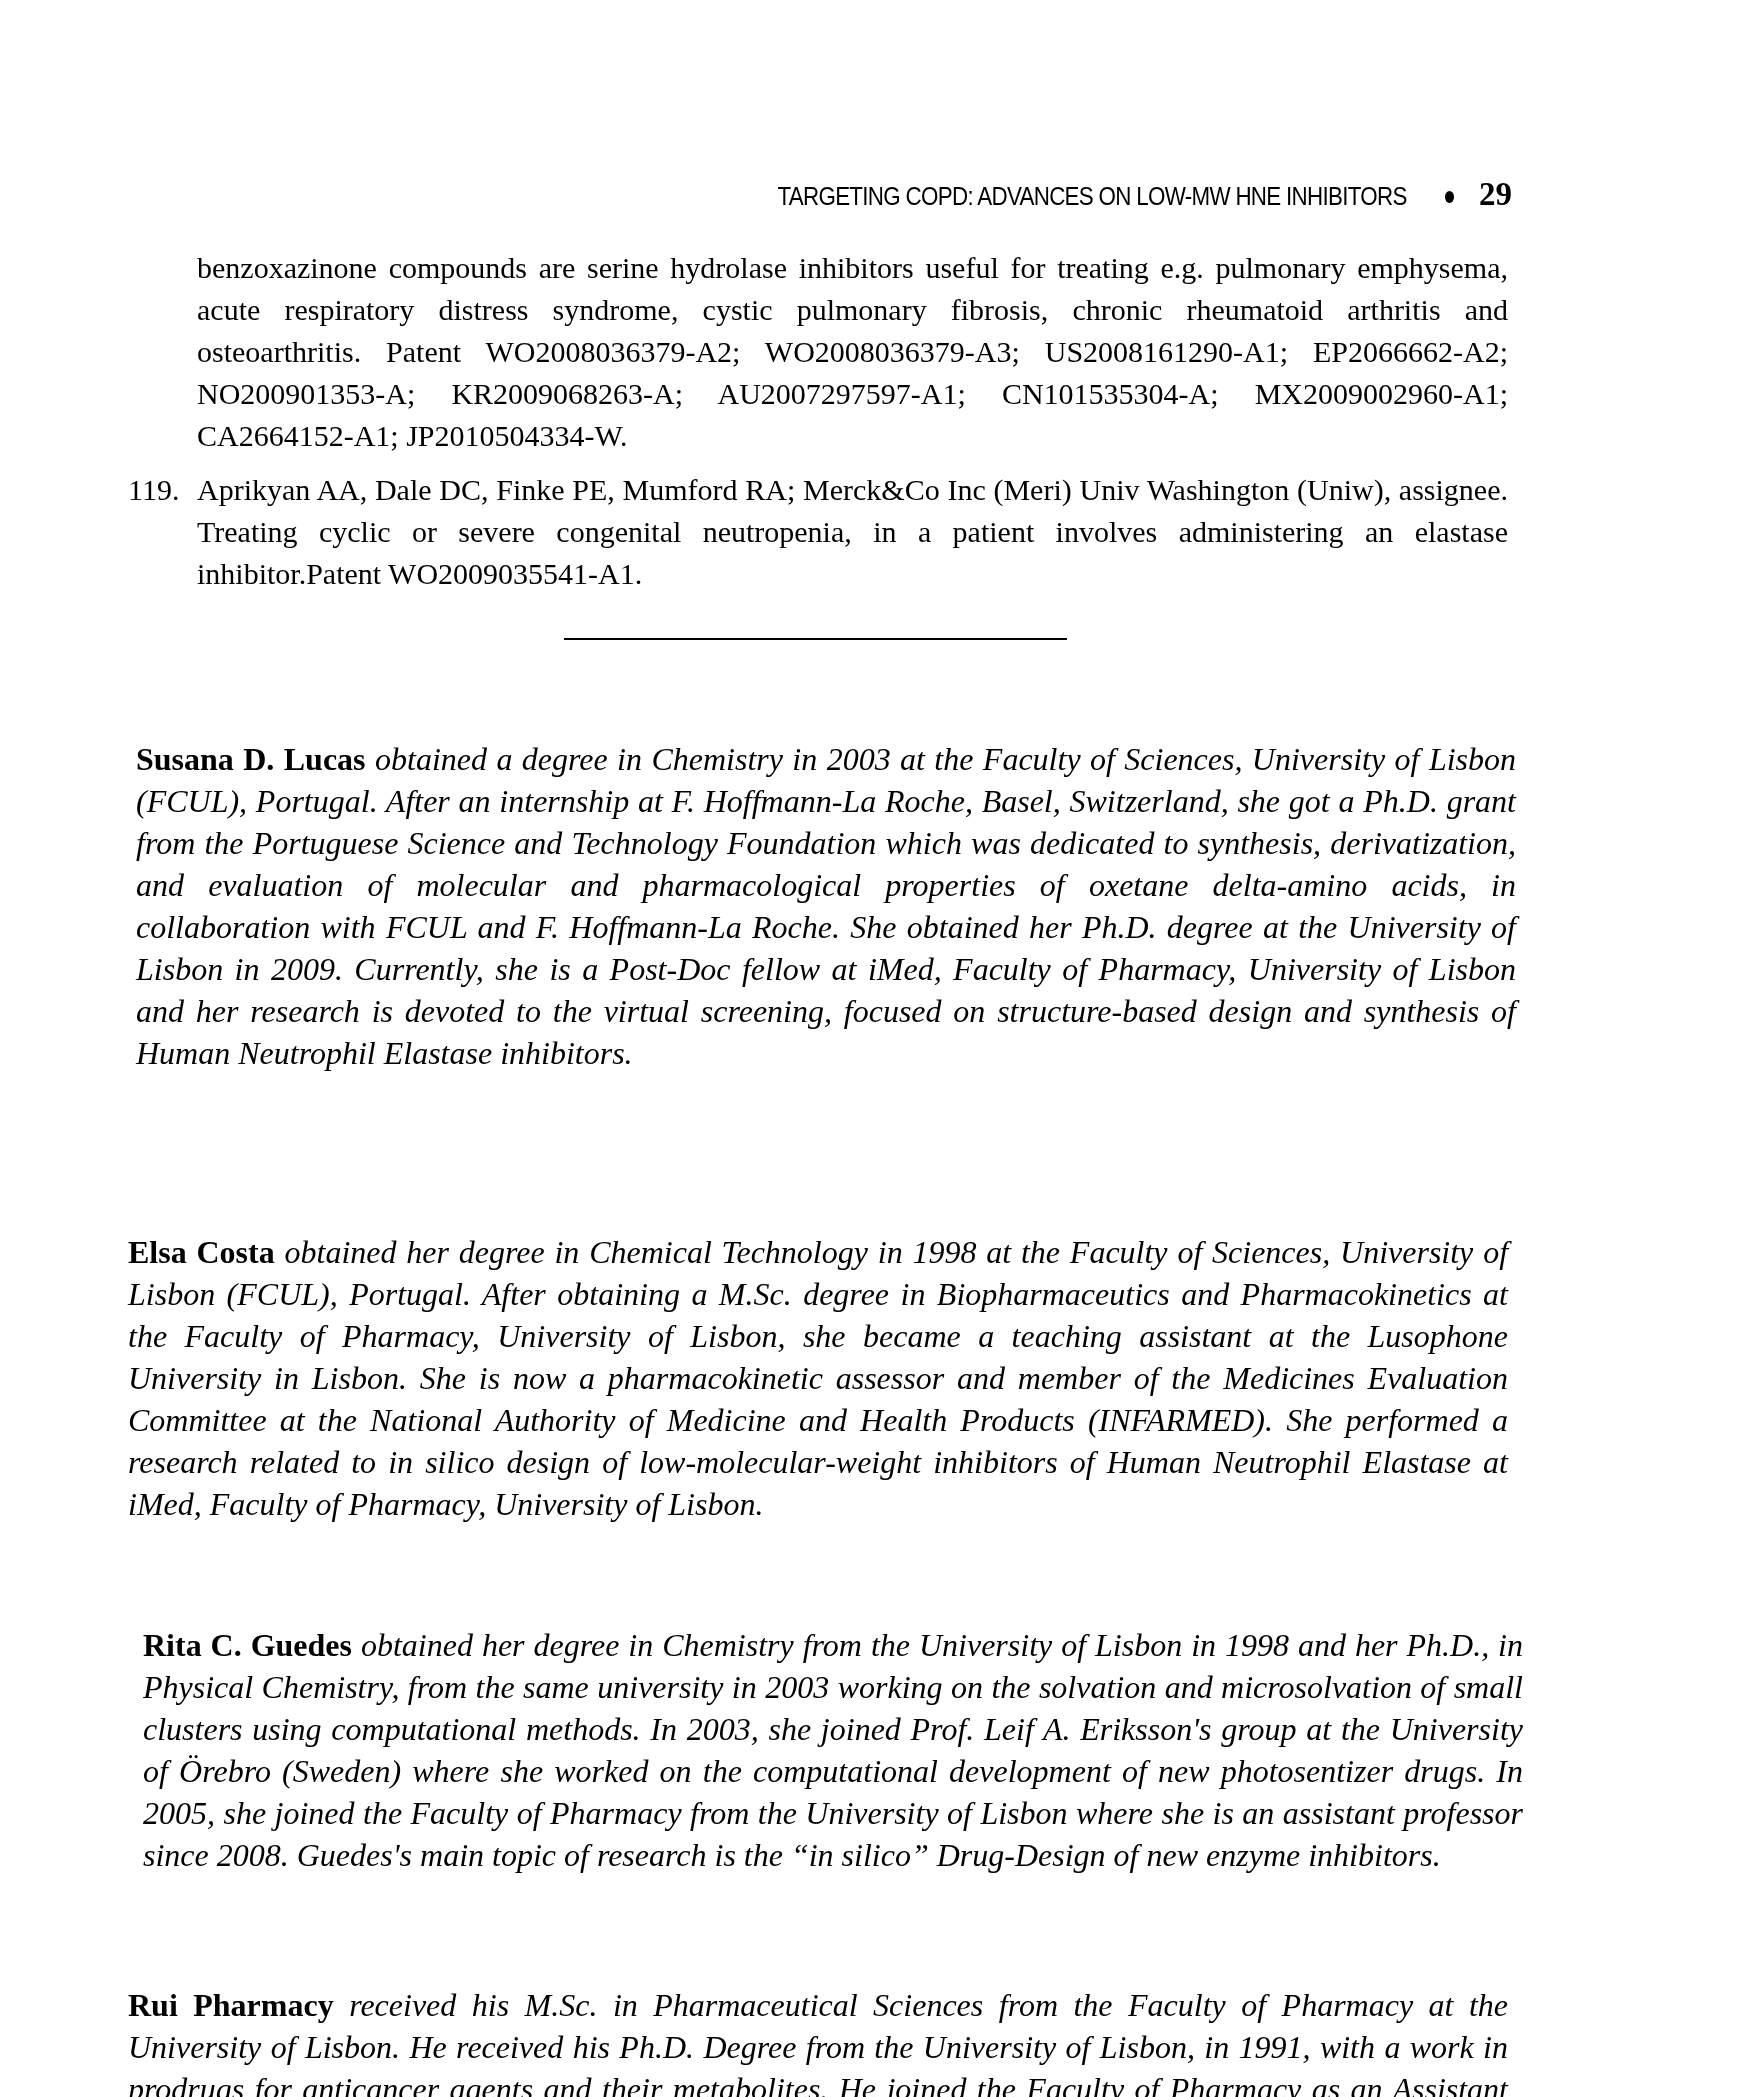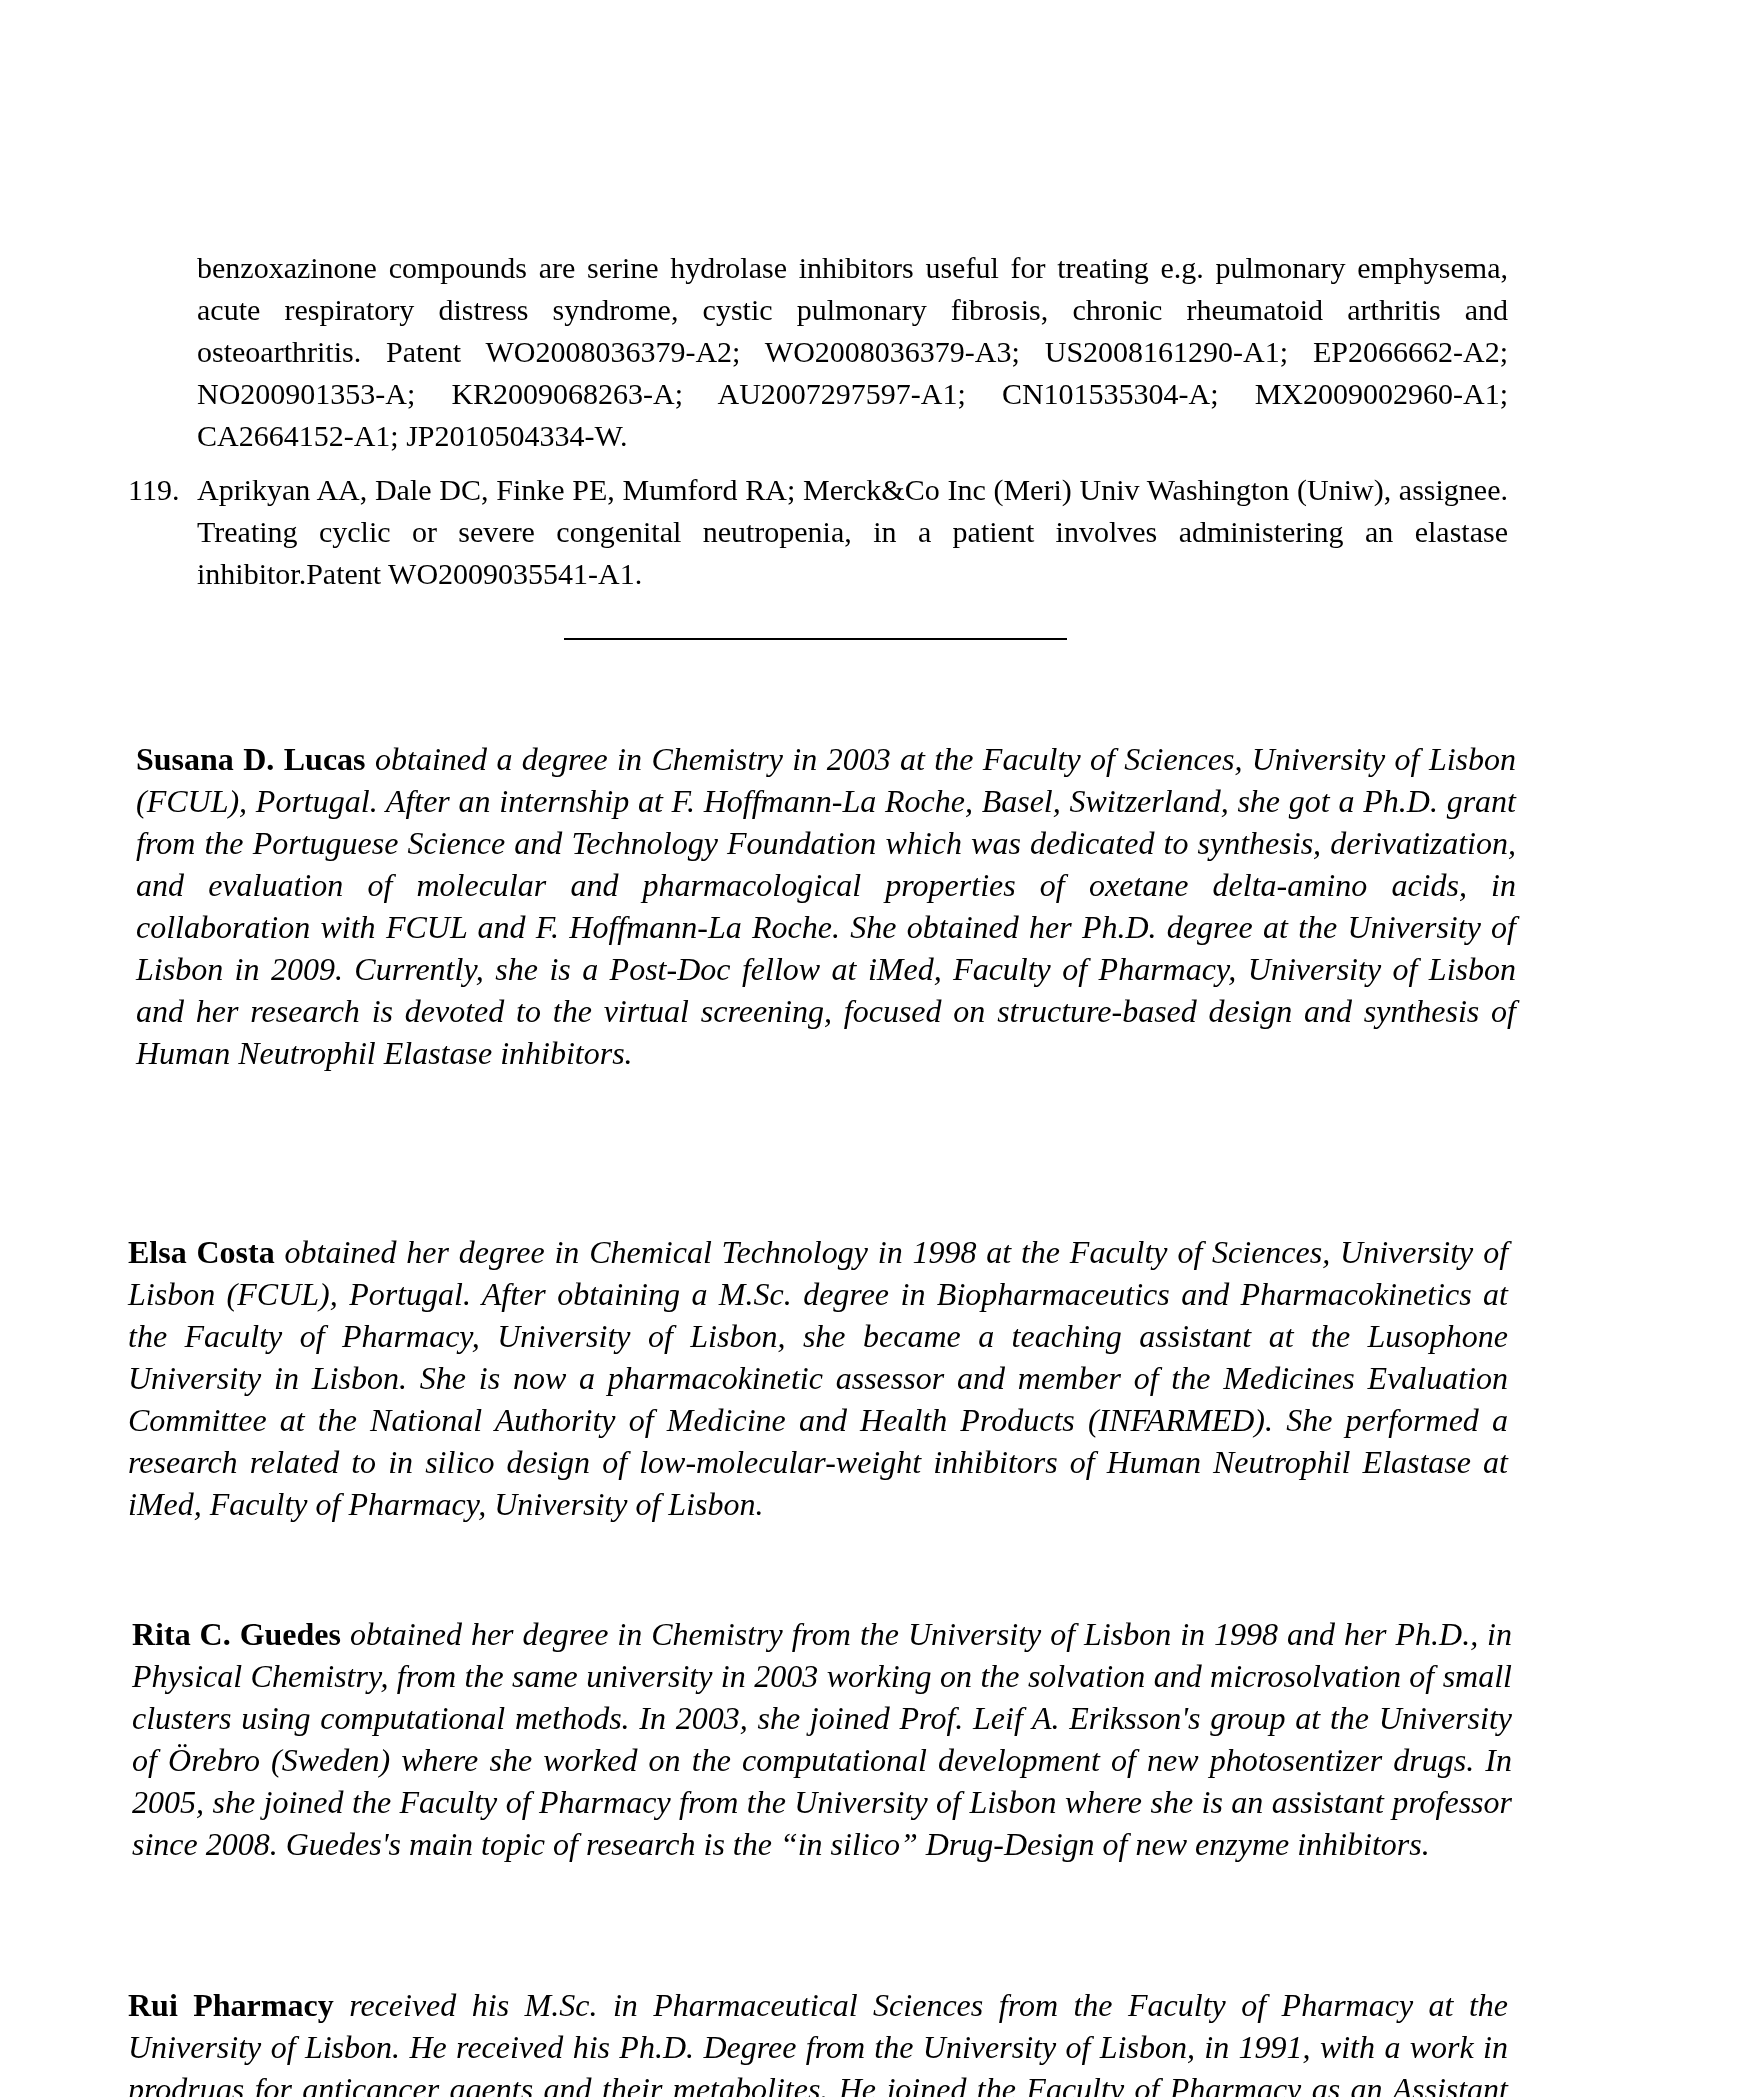--- a/index.html
+++ b/index.html
@@ -79,20 +79,25 @@
   #bio-0 { top: 730px; }
   #bio-1 { top: 1231px; }
   #bio-2 { top: 1609px; }
   #bio-3 { top: 1984px; }
 </style>
 </head>
 <body>
 
 <div class="page">
 
+  <div class="running-head">
+    <span class="running-title">TARGETING COPD: ADVANCES ON LOW-MW HNE INHIBITORS</span>
+    <span class="bullet-dot"></span>
+    <span class="page-number">29</span>
+  </div>
 
   <div class="refs">
     <div class="ref-cont">benzoxazinone compounds are serine hydrolase inhibitors useful for treating e.g. pulmonary emphysema, acute respiratory distress syndrome, cystic pulmonary fibrosis, chronic rheumatoid arthritis and osteoarthritis. Patent WO2008036379-A2; WO2008036379-A3; US2008161290-A1; EP2066662-A2; NO200901353-A; KR2009068263-A; AU2007297597-A1; CN101535304-A; MX2009002960-A1; CA2664152-A1; JP2010504334-W.</div>
     <div class="ref-item">
       <span class="ref-num">119.</span>
       <span class="ref-text">Aprikyan AA, Dale DC, Finke PE, Mumford RA; Merck&amp;Co Inc (Meri) Univ Washington (Uniw), assignee. Treating cyclic or severe congenital neutropenia, in a patient involves administering an elastase inhibitor.Patent WO2009035541-A1.</span>
     </div>
   </div>
 
   <div class="separator"></div>
@@ -100,21 +105,21 @@
   <p class="bio" id="bio-0" style="margin:8px">
     <span class="bio-name">Susana D. Lucas</span>
     <span class="bio-text">obtained a degree in Chemistry in 2003 at the Faculty of Sciences, University of Lisbon (FCUL), Portugal. After an internship at F. Hoffmann-La Roche, Basel, Switzerland, she got a Ph.D. grant from the Portuguese Science and Technology Foundation which was dedicated to synthesis, derivatization, and evaluation of molecular and pharmacological properties of oxetane delta-amino acids, in collaboration with FCUL and F. Hoffmann-La Roche. She obtained her Ph.D. degree at the University of Lisbon in 2009. Currently, she is a Post-Doc fellow at iMed, Faculty of Pharmacy, University of Lisbon and her research is devoted to the virtual screening, focused on structure-based design and synthesis of Human Neutrophil Elastase inhibitors.</span>
   </p>
 
   <p class="bio" id="bio-1" style="margin:0">
     <span class="bio-name">Elsa Costa</span>
     <span class="bio-text">obtained her degree in Chemical Technology in 1998 at the Faculty of Sciences, University of Lisbon (FCUL), Portugal. After obtaining a M.Sc. degree in Biopharmaceutics and Pharmacokinetics at the Faculty of Pharmacy, University of Lisbon, she became a teaching assistant at the Lusophone University in Lisbon. She is now a pharmacokinetic assessor and member of the Medicines Evaluation Committee at the National Authority of Medicine and Health Products (INFARMED). She performed a research related to in silico design of low-molecular-weight inhibitors of Human Neutrophil Elastase at iMed, Faculty of Pharmacy, University of Lisbon.</span>
   </p>
 
-  <p class="bio" id="bio-2" style="margin:4px">
+  <p class="bio" id="bio-2" style="margin:15px">
     <span class="bio-name">Rita C. Guedes</span>
     <span class="bio-text">obtained her degree in Chemistry from the University of Lisbon in 1998 and her Ph.D., in Physical Chemistry, from the same university in 2003 working on the solvation and microsolvation of small clusters using computational methods. In 2003, she joined Prof. Leif A. Eriksson's group at the University of Örebro (Sweden) where she worked on the computational development of new photosentizer drugs. In 2005, she joined the Faculty of Pharmacy from the University of Lisbon where she is an assistant professor since 2008. Guedes's main topic of research is the “in silico” Drug-Design of new enzyme inhibitors.</span>
   </p>
 
   <p class="bio" id="bio-3" style="margin:0">
     <span class="bio-name">Rui Pharmacy</span>
     <span class="bio-text">received his M.Sc. in Pharmaceutical Sciences from the Faculty of Pharmacy at the University of Lisbon. He received his Ph.D. Degree from the University of Lisbon, in 1991, with a work in prodrugs for anticancer agents and their metabolites. He joined the Faculty of Pharmacy as an Assistant Professor and is currently a Full Professor of Medicinal and Pharmaceutical Chemistry in the same institution. His research interests include the design and synthesis of enzyme inhibitors as anti-inflammatory and antimalarial agents. His group has recently discovered extremely potent and selective inhibitors for human neutrophil elastase, a therapeutic target in chronic obstructive pulmonary disease.</span>
   </p>
 
 </div>

